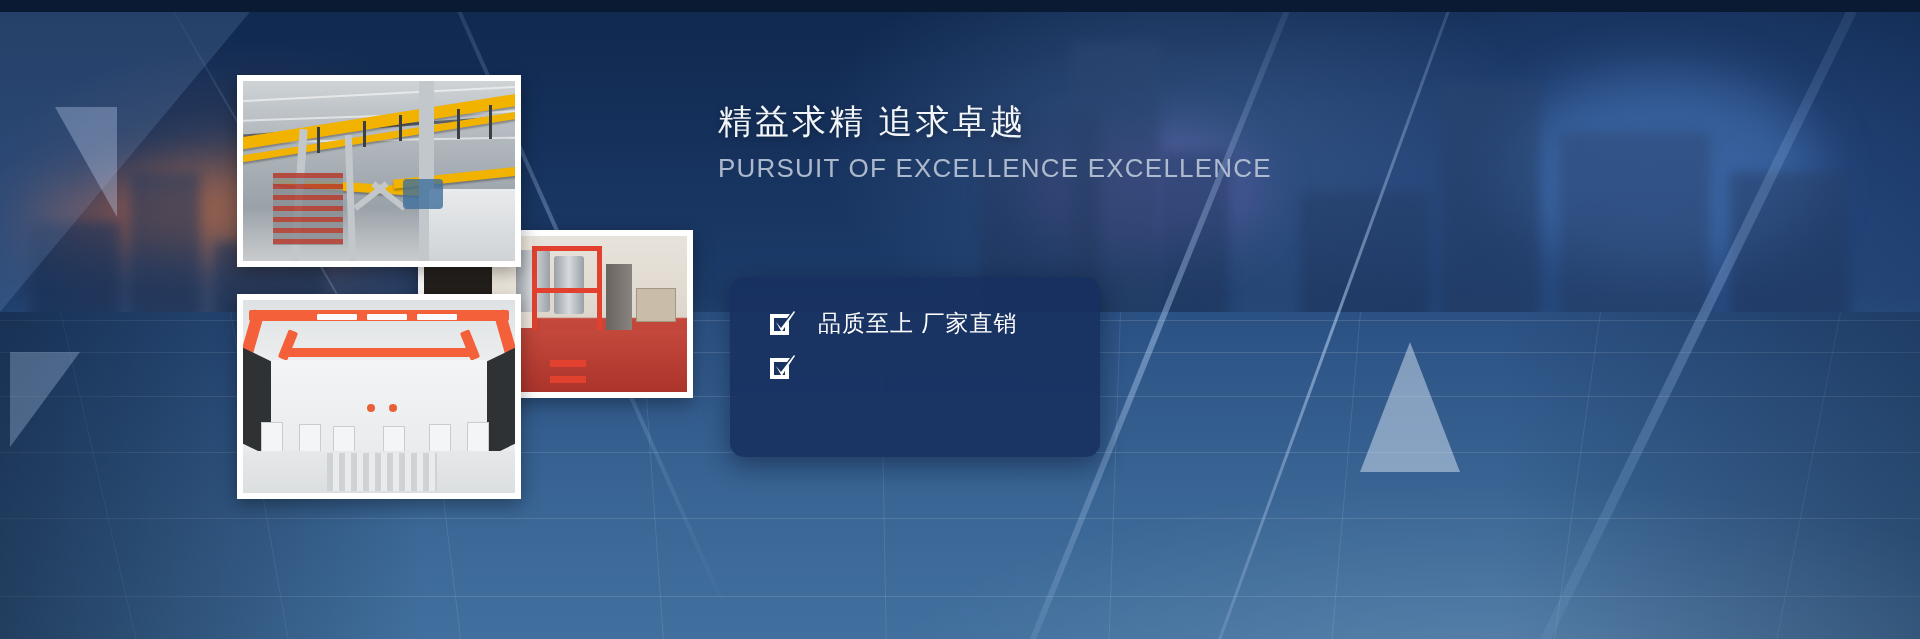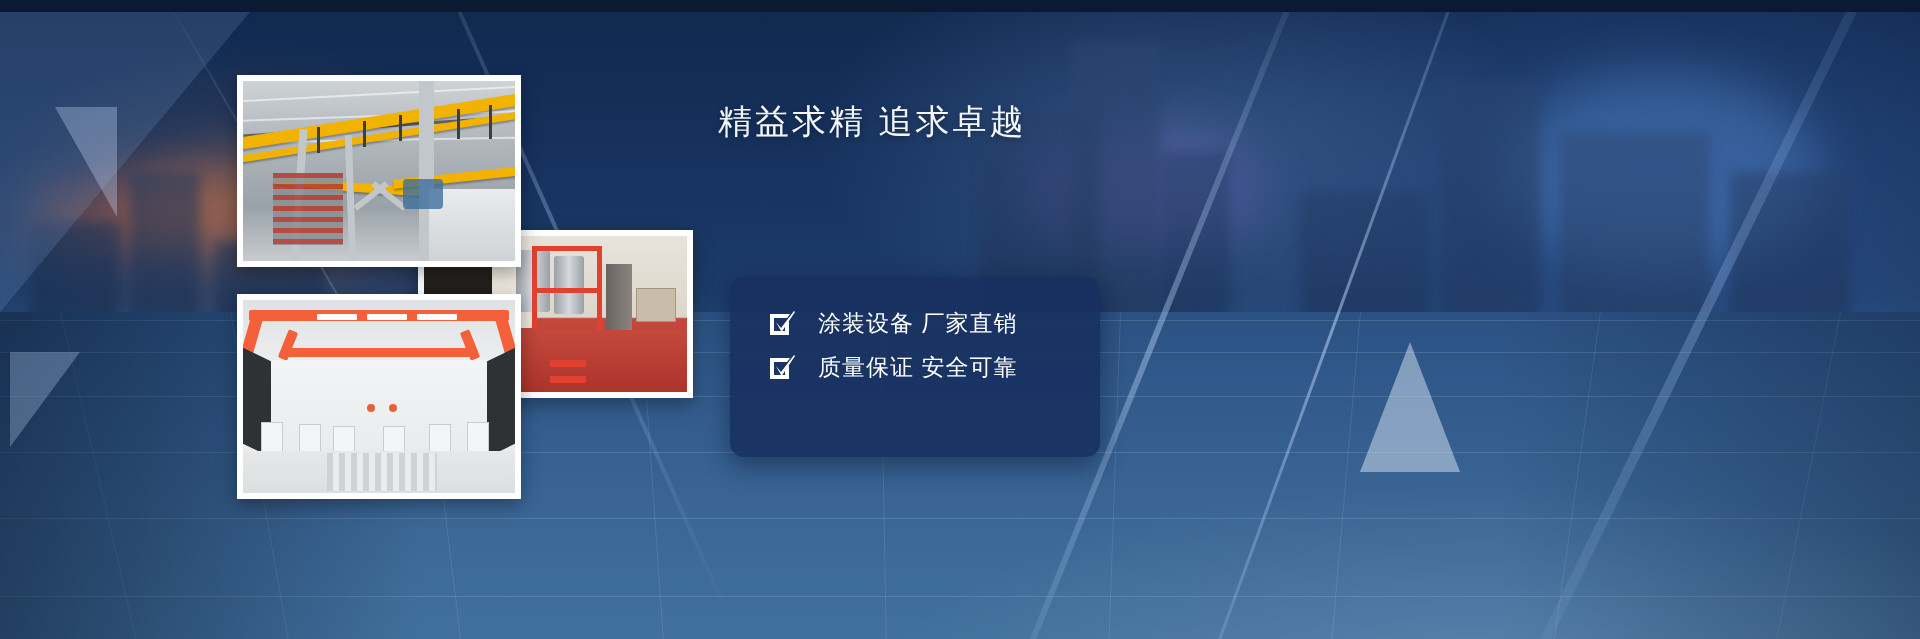--- a/index.html
+++ b/index.html
@@ -193,38 +193,38 @@
       <div class="panel" style="left:140px;top:126px;width:22px;height:32px;"></div>
       <div class="panel" style="left:186px;top:124px;width:22px;height:32px;"></div>
       <div class="panel" style="left:224px;top:122px;width:22px;height:32px;"></div>
       <div style="position:absolute;left:0;bottom:0;width:100%;height:42px;background:linear-gradient(180deg,#e6e8e9,#dcdfe0);"></div>
       <div style="position:absolute;left:84px;bottom:2px;width:110px;height:38px;background:repeating-linear-gradient(90deg,#cfd3d5 0 6px,#e9ebec 6px 12px);"></div>
     </div>
   </div>
 
   <div class="textwrap">
     <div class="h-cn">精益求精  追求卓越</div>
+    <div class="h-en">PURSUIT OF EXCELLENCE EXCELLENCE</div>
   </div>
 
   <div class="fbox">
     <div class="fbox-pad">
       <div class="frow">
         <span class="chk">
           <svg width="28" height="28" viewBox="0 0 28 28">
             <path d="M2 5 L2 26 L21 26 L21 12 L17 16 L17 22 L6 22 L6 9 L19 9 L22 5 Z" fill="#ffffff"></path>
             <path d="M8 13 L13 19 L26 2 L27 3 L13.6 23 Z" fill="#ffffff"></path>
           </svg>
         </span>
-        <span class="flabel">涂装设备  厂家直销</span>
+        <span class="flabel">品质至上  厂家直销</span>
       </div>
       <div class="frow">
         <span class="chk">
           <svg width="28" height="28" viewBox="0 0 28 28">
             <path d="M2 5 L2 26 L21 26 L21 12 L17 16 L17 22 L6 22 L6 9 L19 9 L22 5 Z" fill="#ffffff"></path>
             <path d="M8 13 L13 19 L26 2 L27 3 L13.6 23 Z" fill="#ffffff"></path>
           </svg>
         </span>
-        <span class="flabel">质量保证  安全可靠</span>
       </div>
     </div>
   </div>
 
 </div>
 
 </body></html>

